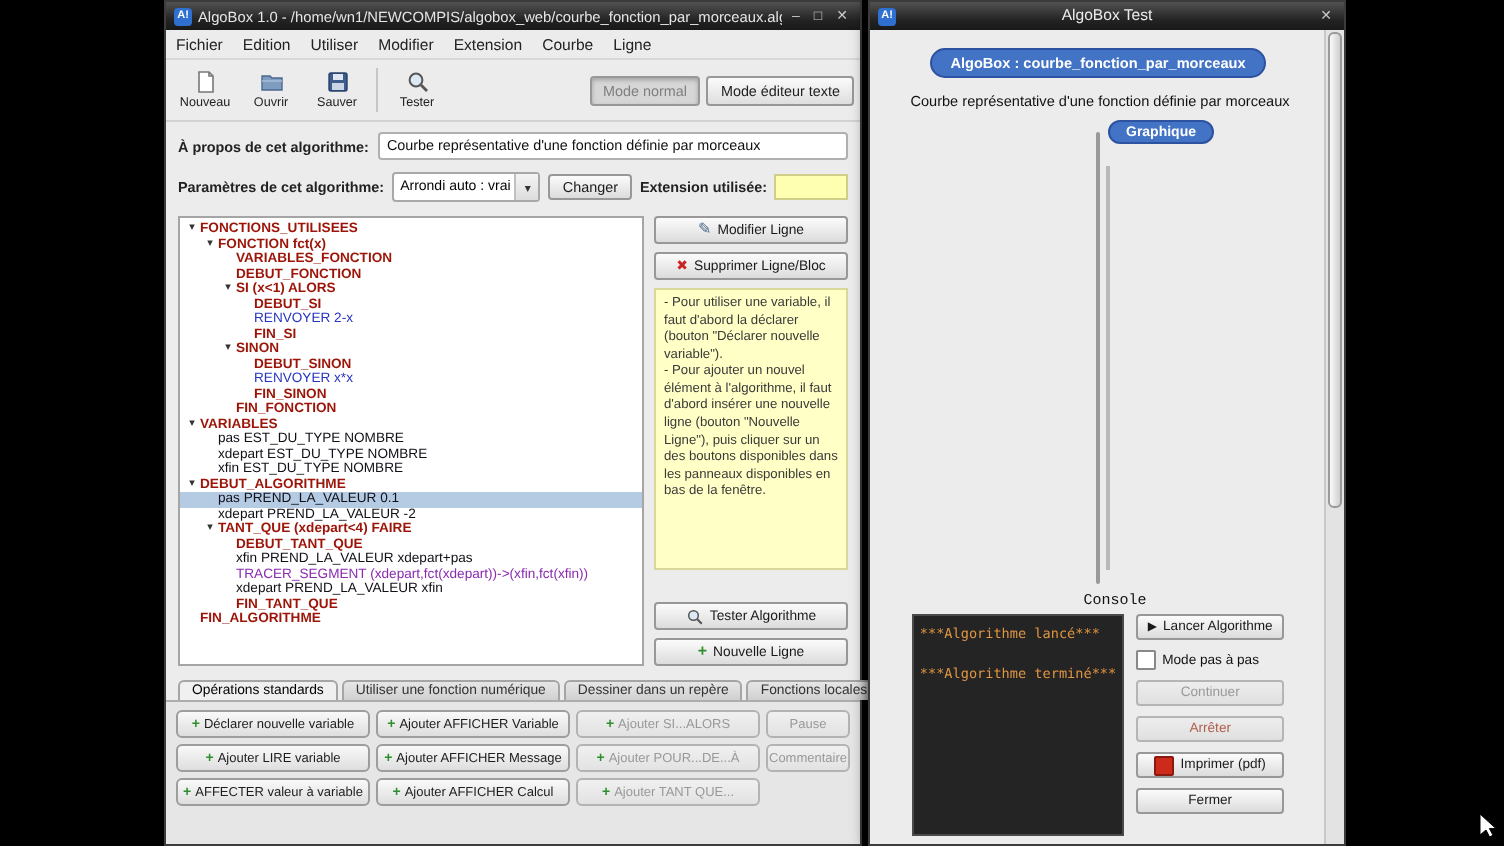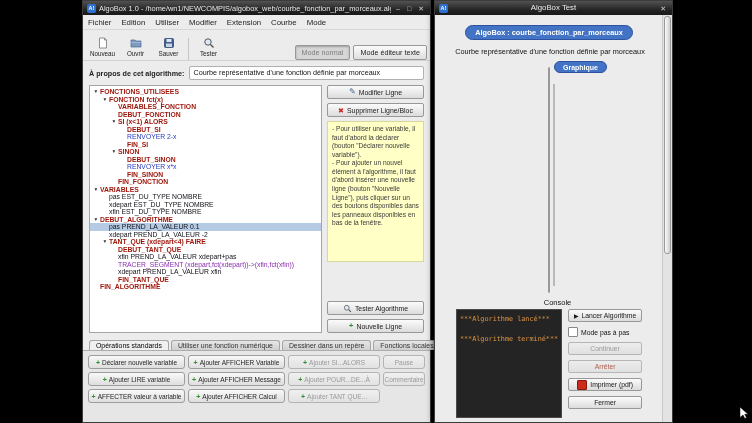--- a/index.html
+++ b/index.html
@@ -18,21 +18,21 @@
   .title-text{flex:1;color:#e6e6e6;font-size:7.4px;white-space:nowrap;overflow:hidden;}
   .title-center{position:absolute;left:20px;right:20px;top:0;line-height:14px;text-align:center;
     color:#ececec;font-size:7.8px;}
   .tb-btn{color:#c9c9c9;font-size:7px;line-height:1;padding:0 2px;z-index:2;}
   .titlebar .spacer{flex:1;}
 
   
   .menubar{flex:0 0 14px;display:flex;align-items:center;background:#ececec;
     border-bottom:1px solid #d8d8d8;font-size:7.8px;color:#222;}
   .menu-item{padding:0 5px;}
-  .toolbar{flex:0 0 30px;display:flex;align-items:flex-end;background:#ececec;
+  .toolbar{flex:0 0 30px;display:flex;align-items:center;background:#ececec;
     border-bottom:1px solid #d2d2d2;padding:0 3px;}
   .tool-btn{width:33px;height:27px;display:flex;flex-direction:column;align-items:center;
     justify-content:center;gap:1px;border-radius:2px;}
   .tool-label{font-size:6.3px;color:#222;}
   .tool-sep{width:1px;height:22px;background:#c6c6c6;margin:0 3px;}
   .toolbar .spacer{flex:1;}
   .mode-btn{font-size:7.2px;height:15px;padding:0 6px;margin-left:3px;border:1px solid #989898;
     border-radius:2px;background:linear-gradient(#fbfbfb,#dedede);color:#222;font-family:inherit;}
   .mode-btn.pressed{background:#d6d6d6;color:#7f7f7f;box-shadow:inset 0 1px 2px rgba(0,0,0,.25);}
   .about-row{display:flex;align-items:center;gap:5px;padding:5px 6px 2px;}
@@ -96,21 +96,21 @@
     border:1px solid #b8b8b8;overflow:hidden;}
   .grid-lines{position:absolute;inset:0;
     background-image:repeating-linear-gradient(to right,#dcdcdc 0 1px,transparent 1px 21px),
       repeating-linear-gradient(to bottom,#dcdcdc 0 1px,transparent 1px 22px);
     background-position:4px 5px;}
   .axis-v{position:absolute;top:0;bottom:0;left:31.5%;width:1px;background:#666;}
   .axis-h{position:absolute;left:0;right:0;top:91.3%;height:1px;background:#666;}
   .curve-svg{position:absolute;inset:0;width:100%;height:100%;}
   .curve-svg path{fill:none;stroke:#e2521f;stroke-width:1.5;}
   .tick{position:absolute;left:12px;top:92.5%;font-size:6px;color:#222;}
-  .console-label{font-size:7.5px;color:#111;margin:5px 0 2px 17px;}
+  .console-label{font-size:7.5px;color:#111;margin:5px 0 2px 17px;font-family:Liberation Mono, monospace;}
   .bottom-row{flex:1;display:flex;gap:6px;min-height:0;}
   .console-box{flex:1;background:#242424;border:1px solid #4a4a4a;padding:4px 3px;
     font-family:"DejaVu Sans Mono",monospace;font-size:6.8px;line-height:1.5;color:#e09540;overflow:hidden;}
   .controls-col{flex:0 0 74px;display:flex;flex-direction:column;}
   .controls-col>*+*{margin-top:5px;}
   .controls-col .btn{height:13px;flex:0 0 13px;font-size:6.8px;}
   .run-icon{font-size:6px;line-height:1;}
   .chk-row{display:flex;align-items:center;gap:3px;font-size:6.8px;color:#111;}
   .chk{width:8px;height:8px;flex:0 0 8px;background:#fff;border:1px solid #888;border-radius:1px;}
   .btn.disabled{color:#9a9a9a;background:linear-gradient(#ededed,#e0e0e0);border-color:#b5b5b5;}
@@ -137,21 +137,21 @@
       <span class="tb-btn">✕</span>
     </div>
 
     <div class="menubar">
         <span class="menu-item">Fichier</span>
         <span class="menu-item">Edition</span>
         <span class="menu-item">Utiliser</span>
         <span class="menu-item">Modifier</span>
         <span class="menu-item">Extension</span>
         <span class="menu-item">Courbe</span>
-        <span class="menu-item">Mode</span>
+        <span class="menu-item">Ligne</span>
       </div>
 
     <div class="toolbar">
       <div class="tool-btn">
         <svg width="12" height="12" viewBox="0 0 12 12">
             <path d="M2.5 1h5l2 2v8h-7z" fill="#fff" stroke="#777" stroke-width="0.8"></path>
             <path d="M7.5 1v2h2" fill="none" stroke="#777" stroke-width="0.8"></path>
           </svg>
         <span class="tool-label">Nouveau</span>
       </div>
@@ -181,20 +181,30 @@
       <span class="spacer"></span>
       <button class="mode-btn pressed">Mode normal</button>
       <button class="mode-btn">Mode éditeur texte</button>
     </div>
 
     <div class="about-row">
       <span class="field-label">À propos de cet algorithme:</span>
       <div class="text-field">Courbe représentative d'une fonction définie par morceaux</div>
     </div>
 
+    <div class="params-row">
+      <span class="field-label">Paramètres de cet algorithme:</span>
+      <div class="combo">
+        <span class="combo-value">Arrondi auto : vrai</span>
+        <span class="combo-arrow">▾</span>
+      </div>
+      <button class="btn small">Changer</button>
+      <span class="field-label">Extension utilisée:</span>
+      <div class="ext-field"></div>
+    </div>
 
     <div class="main-area">
       <div class="tree-panel">
           <div class="tree-row" style="padding-left: 2px;">
             <span class="tree-arrow">▾</span>
             <span class="tree-text struct">FONCTIONS_UTILISEES</span>
           </div>
           <div class="tree-row" style="padding-left: 11px;">
             <span class="tree-arrow">▾</span>
             <span class="tree-text struct">FONCTION fct(x)</span>

